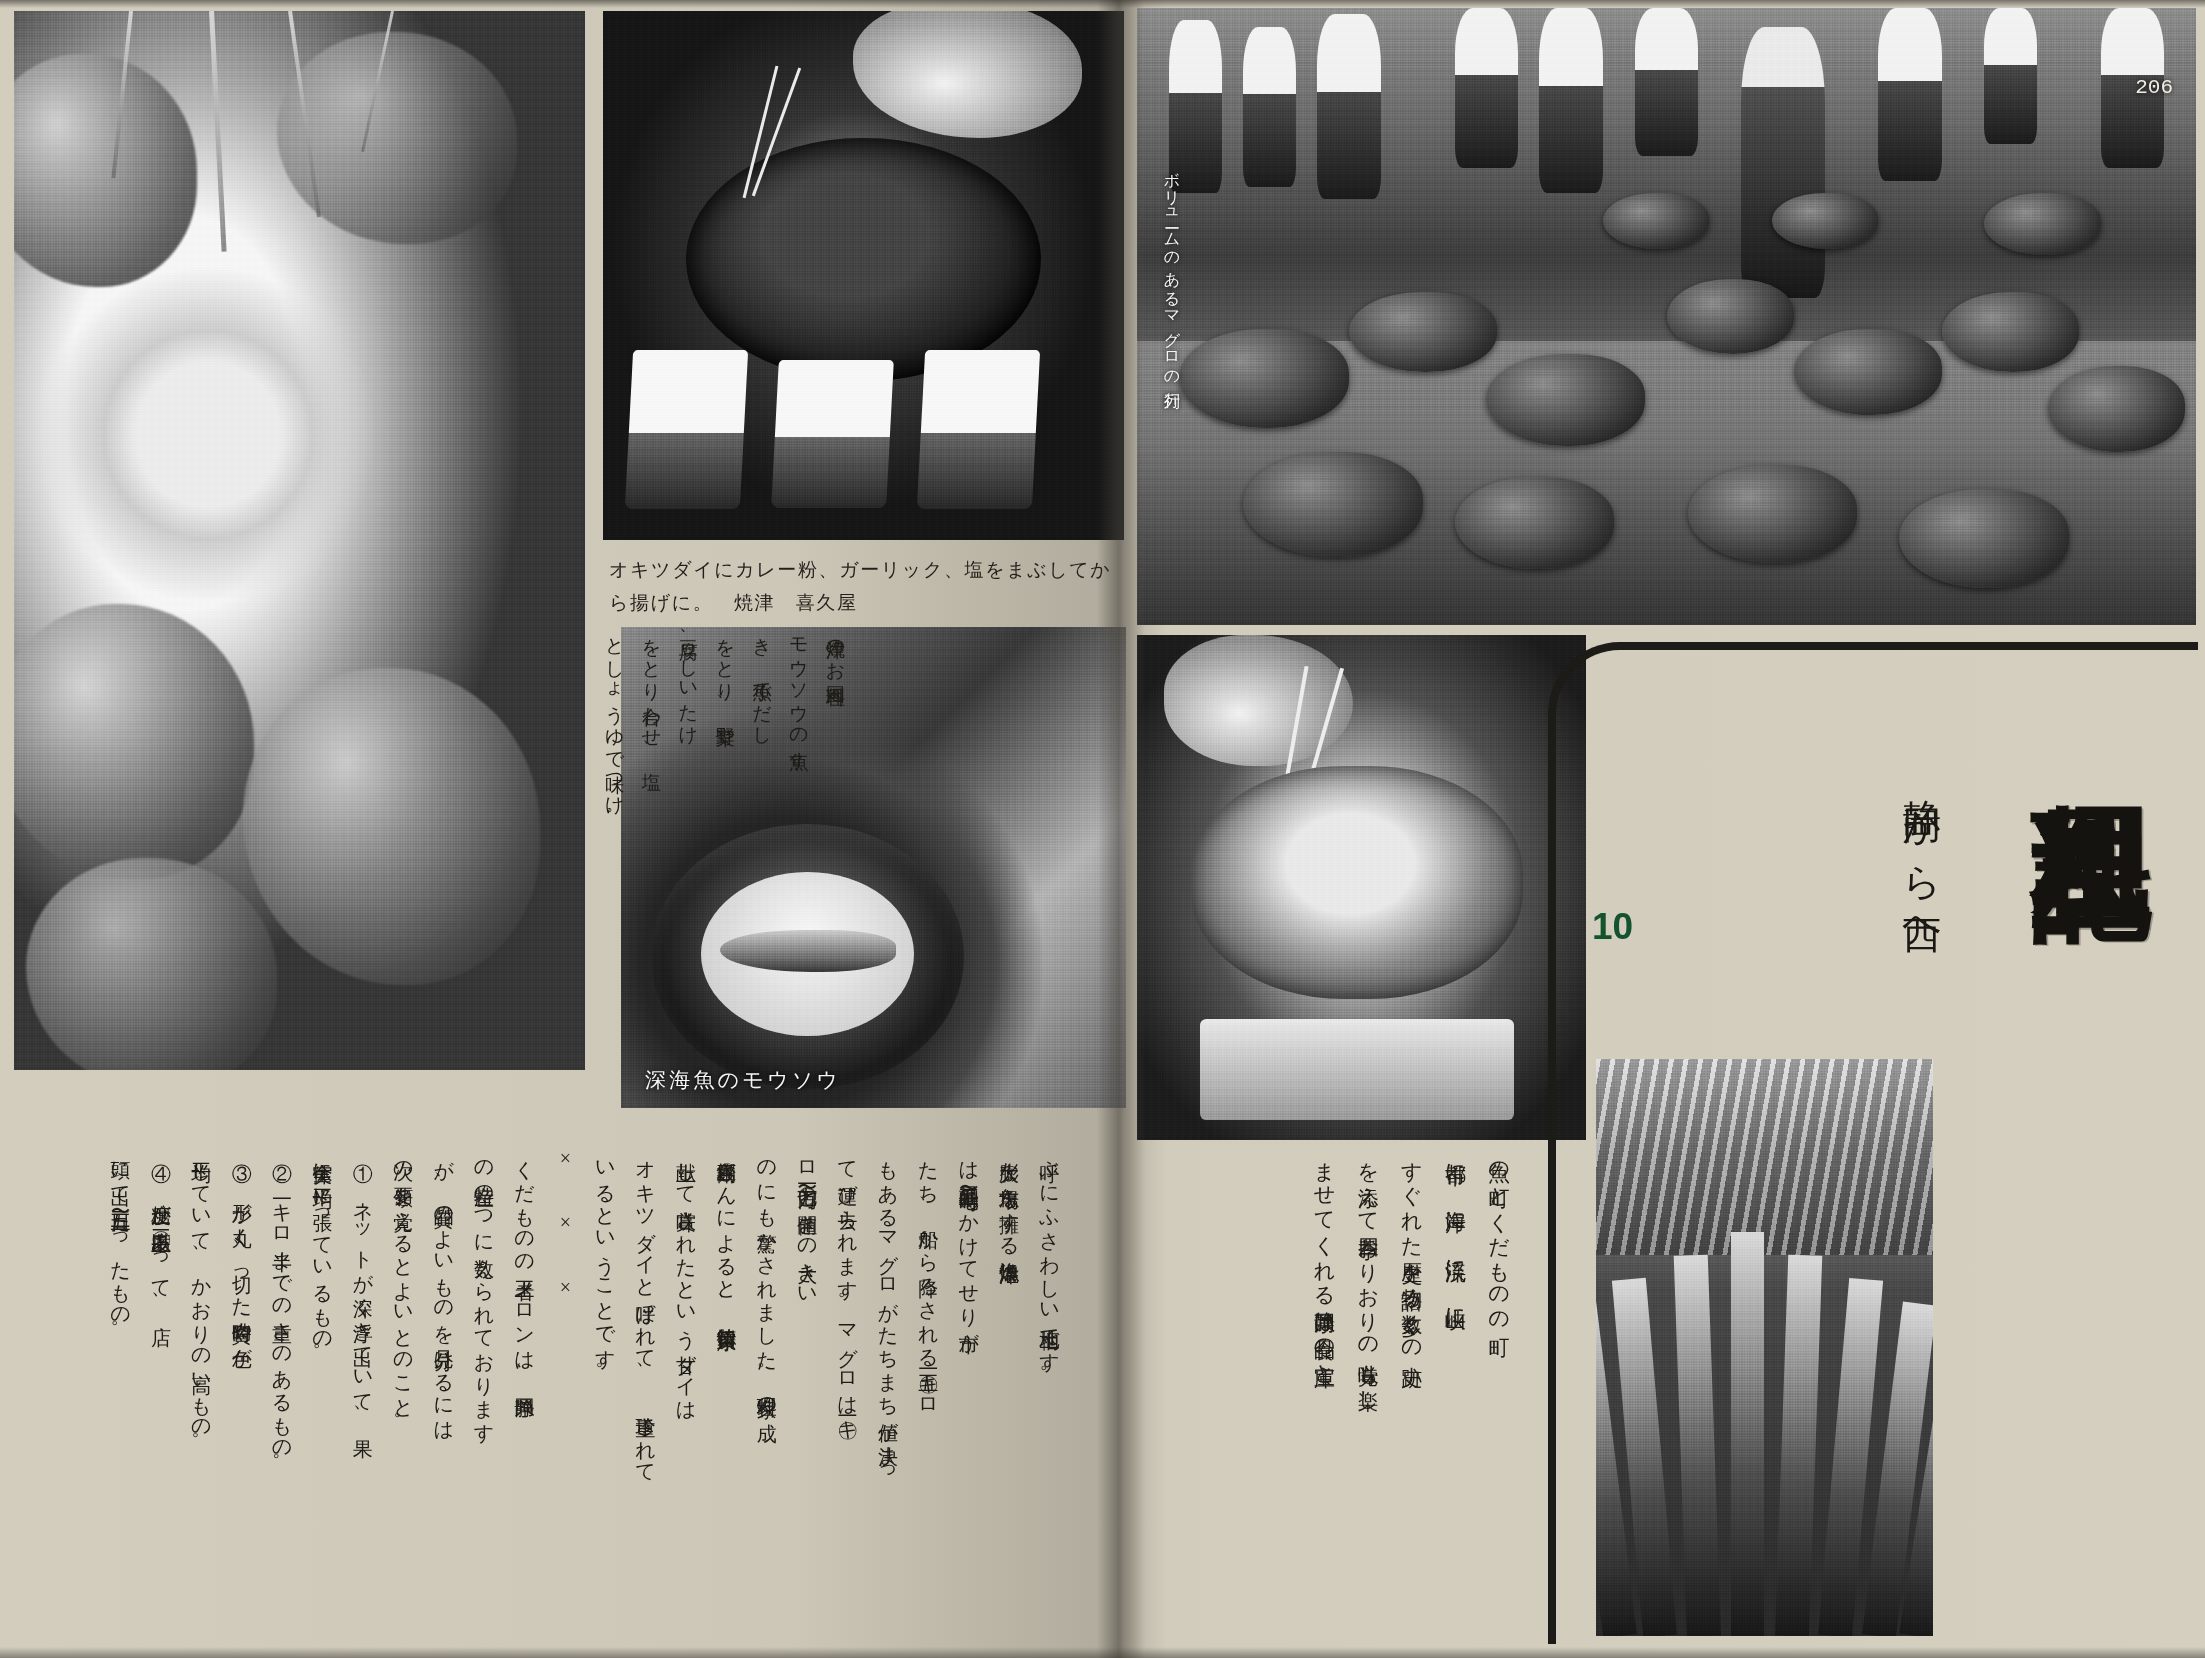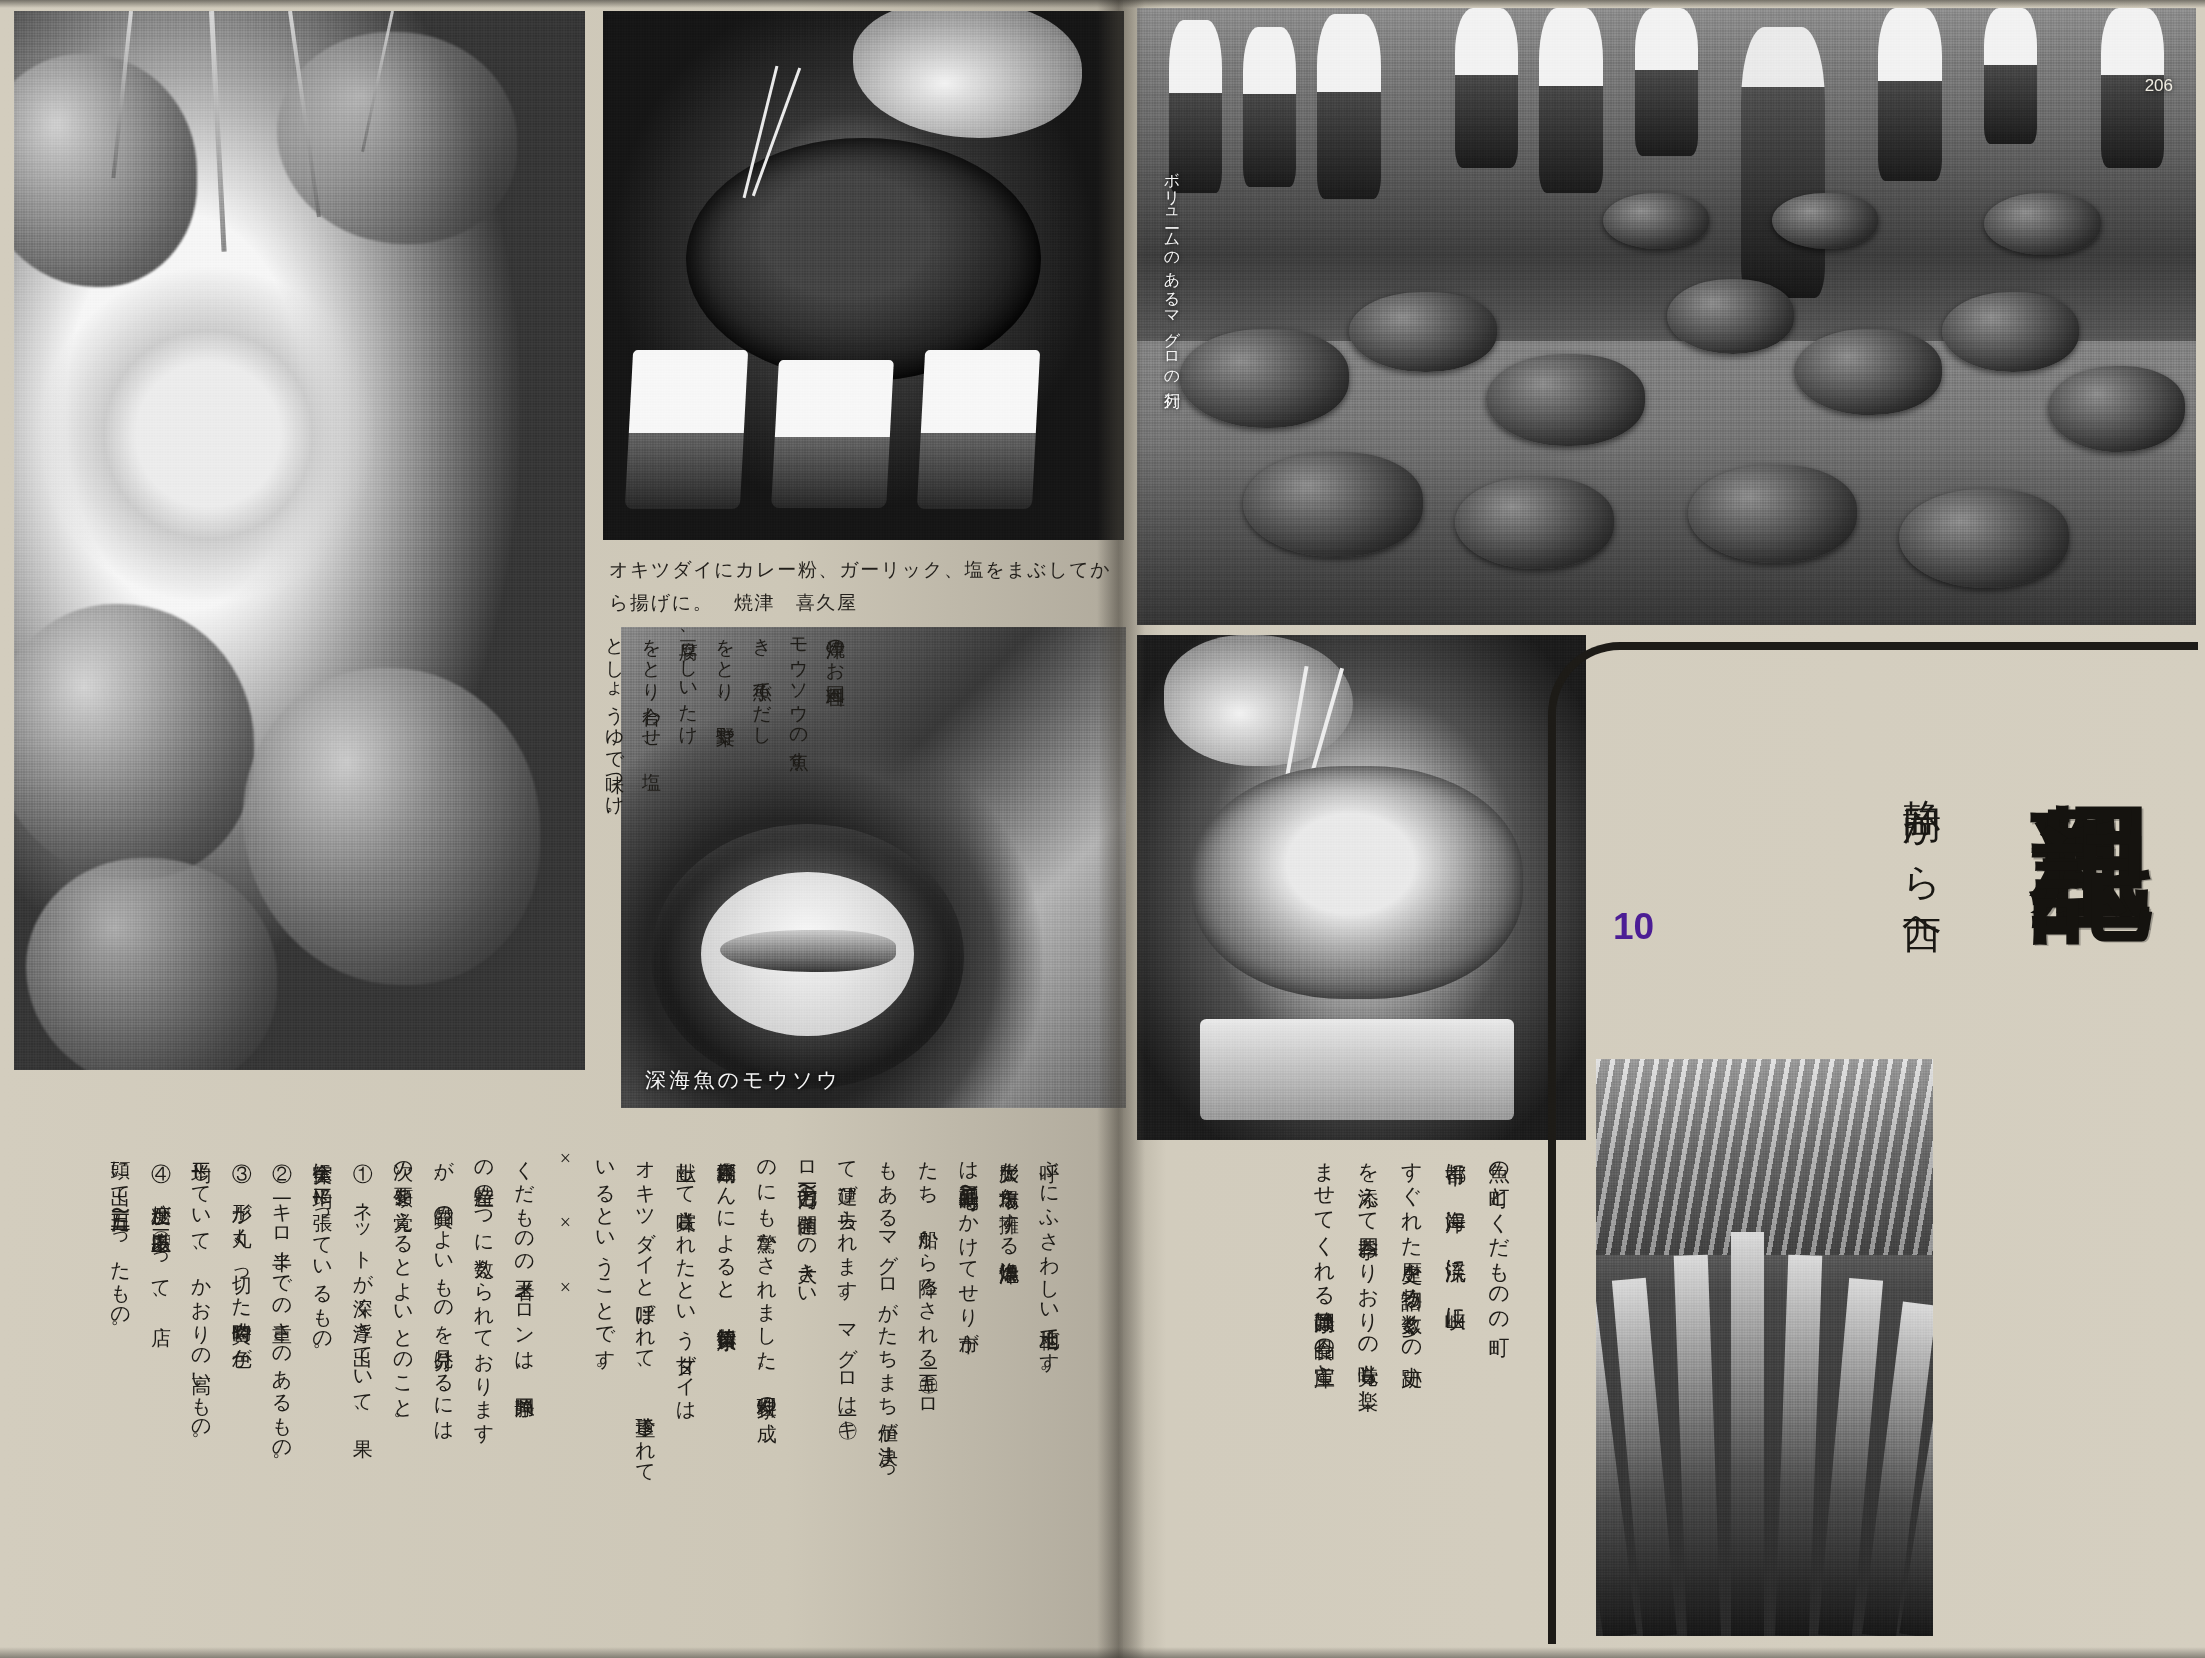--- a/index.html
+++ b/index.html
@@ -287,30 +287,29 @@
     text-orientation: upright;
     color: #1a1814;
     letter-spacing: 8px;
     line-height: 1.5;
   }
   #title-num {
     position: absolute;
     left: 1592px; top: 906px;
     font-size: 37px;
     font-weight: 700;
-    color: #4c1d95;
+    color: #14532d;
     font-family: "Liberation Sans", sans-serif;
-    margin-left: 21px;
   }
   #page-num-corner {
     position: absolute;
     right: 32px; top: 76px;
-    font-size: 17px;
+    font-size: 21px;
     color: #efece2;
-    font-family: Liberation Sans, sans-serif;
+    font-family: Liberation Mono, monospace;
     text-shadow: 0 0 4.8px rgba(0,0,0,.8);
     z-index: 30;
   }
 </style>
 </head>
 <body>
 
 <div id="page">
 
   <div class="sheet left"></div>

